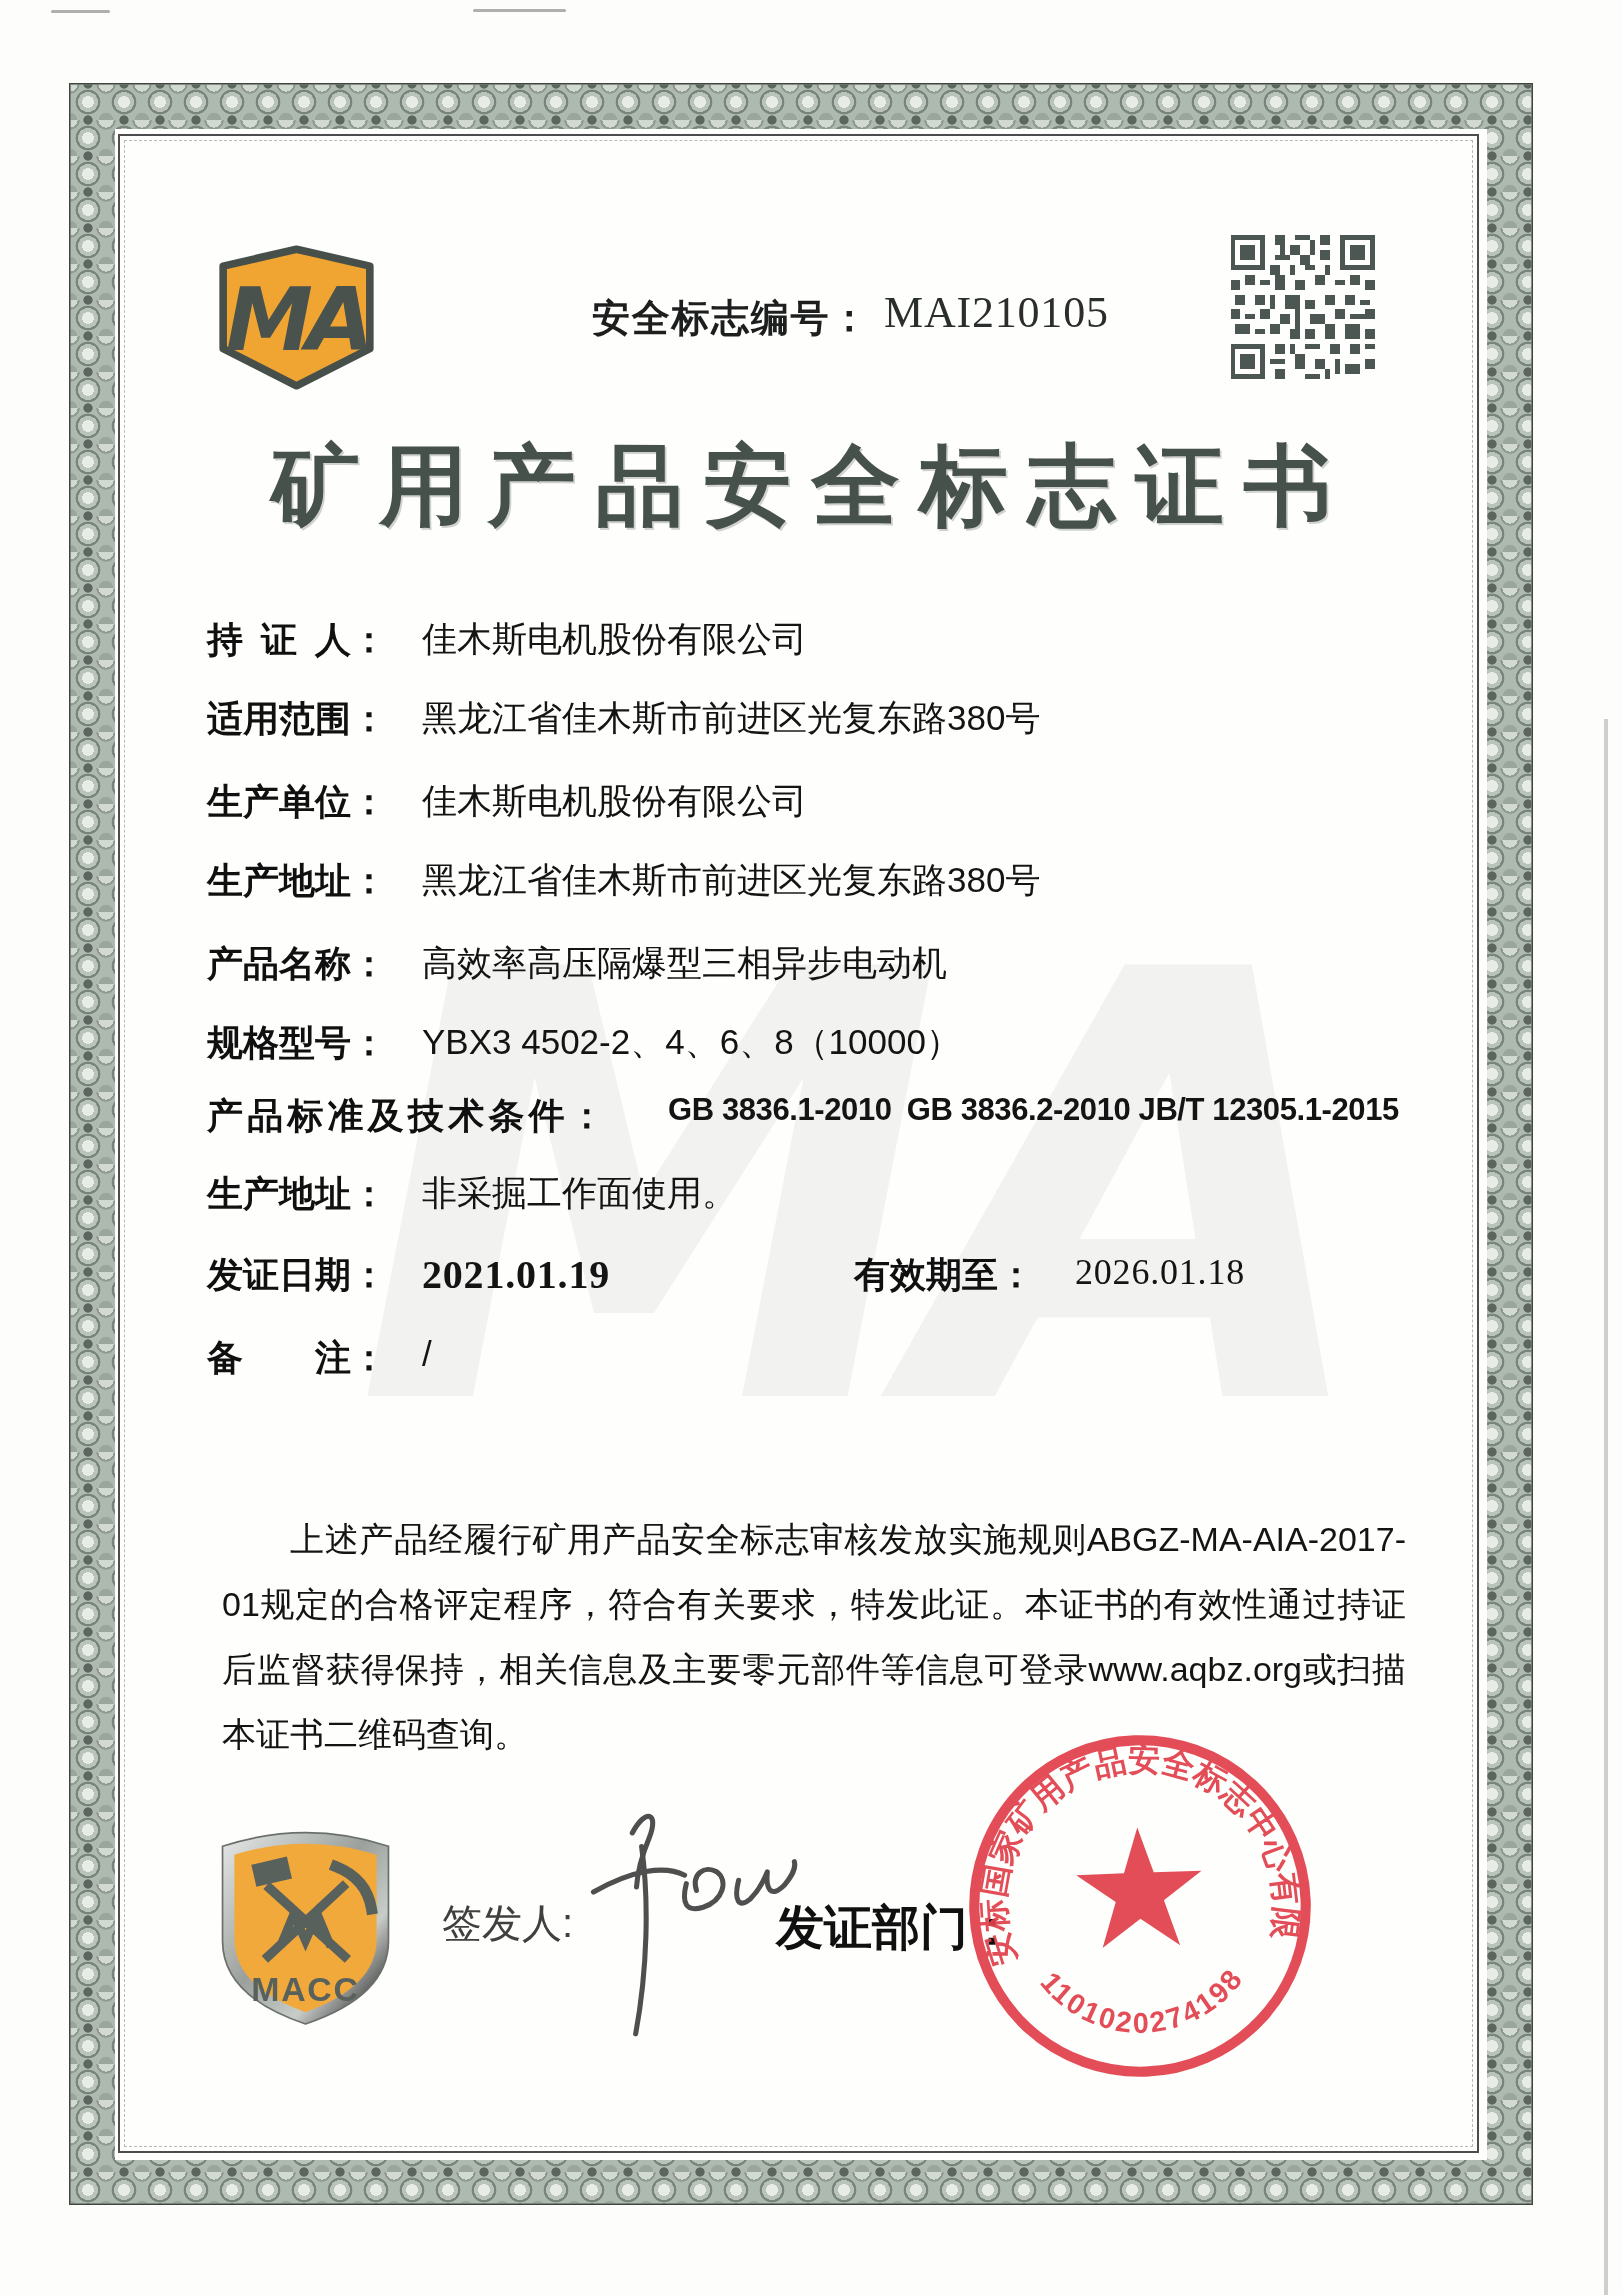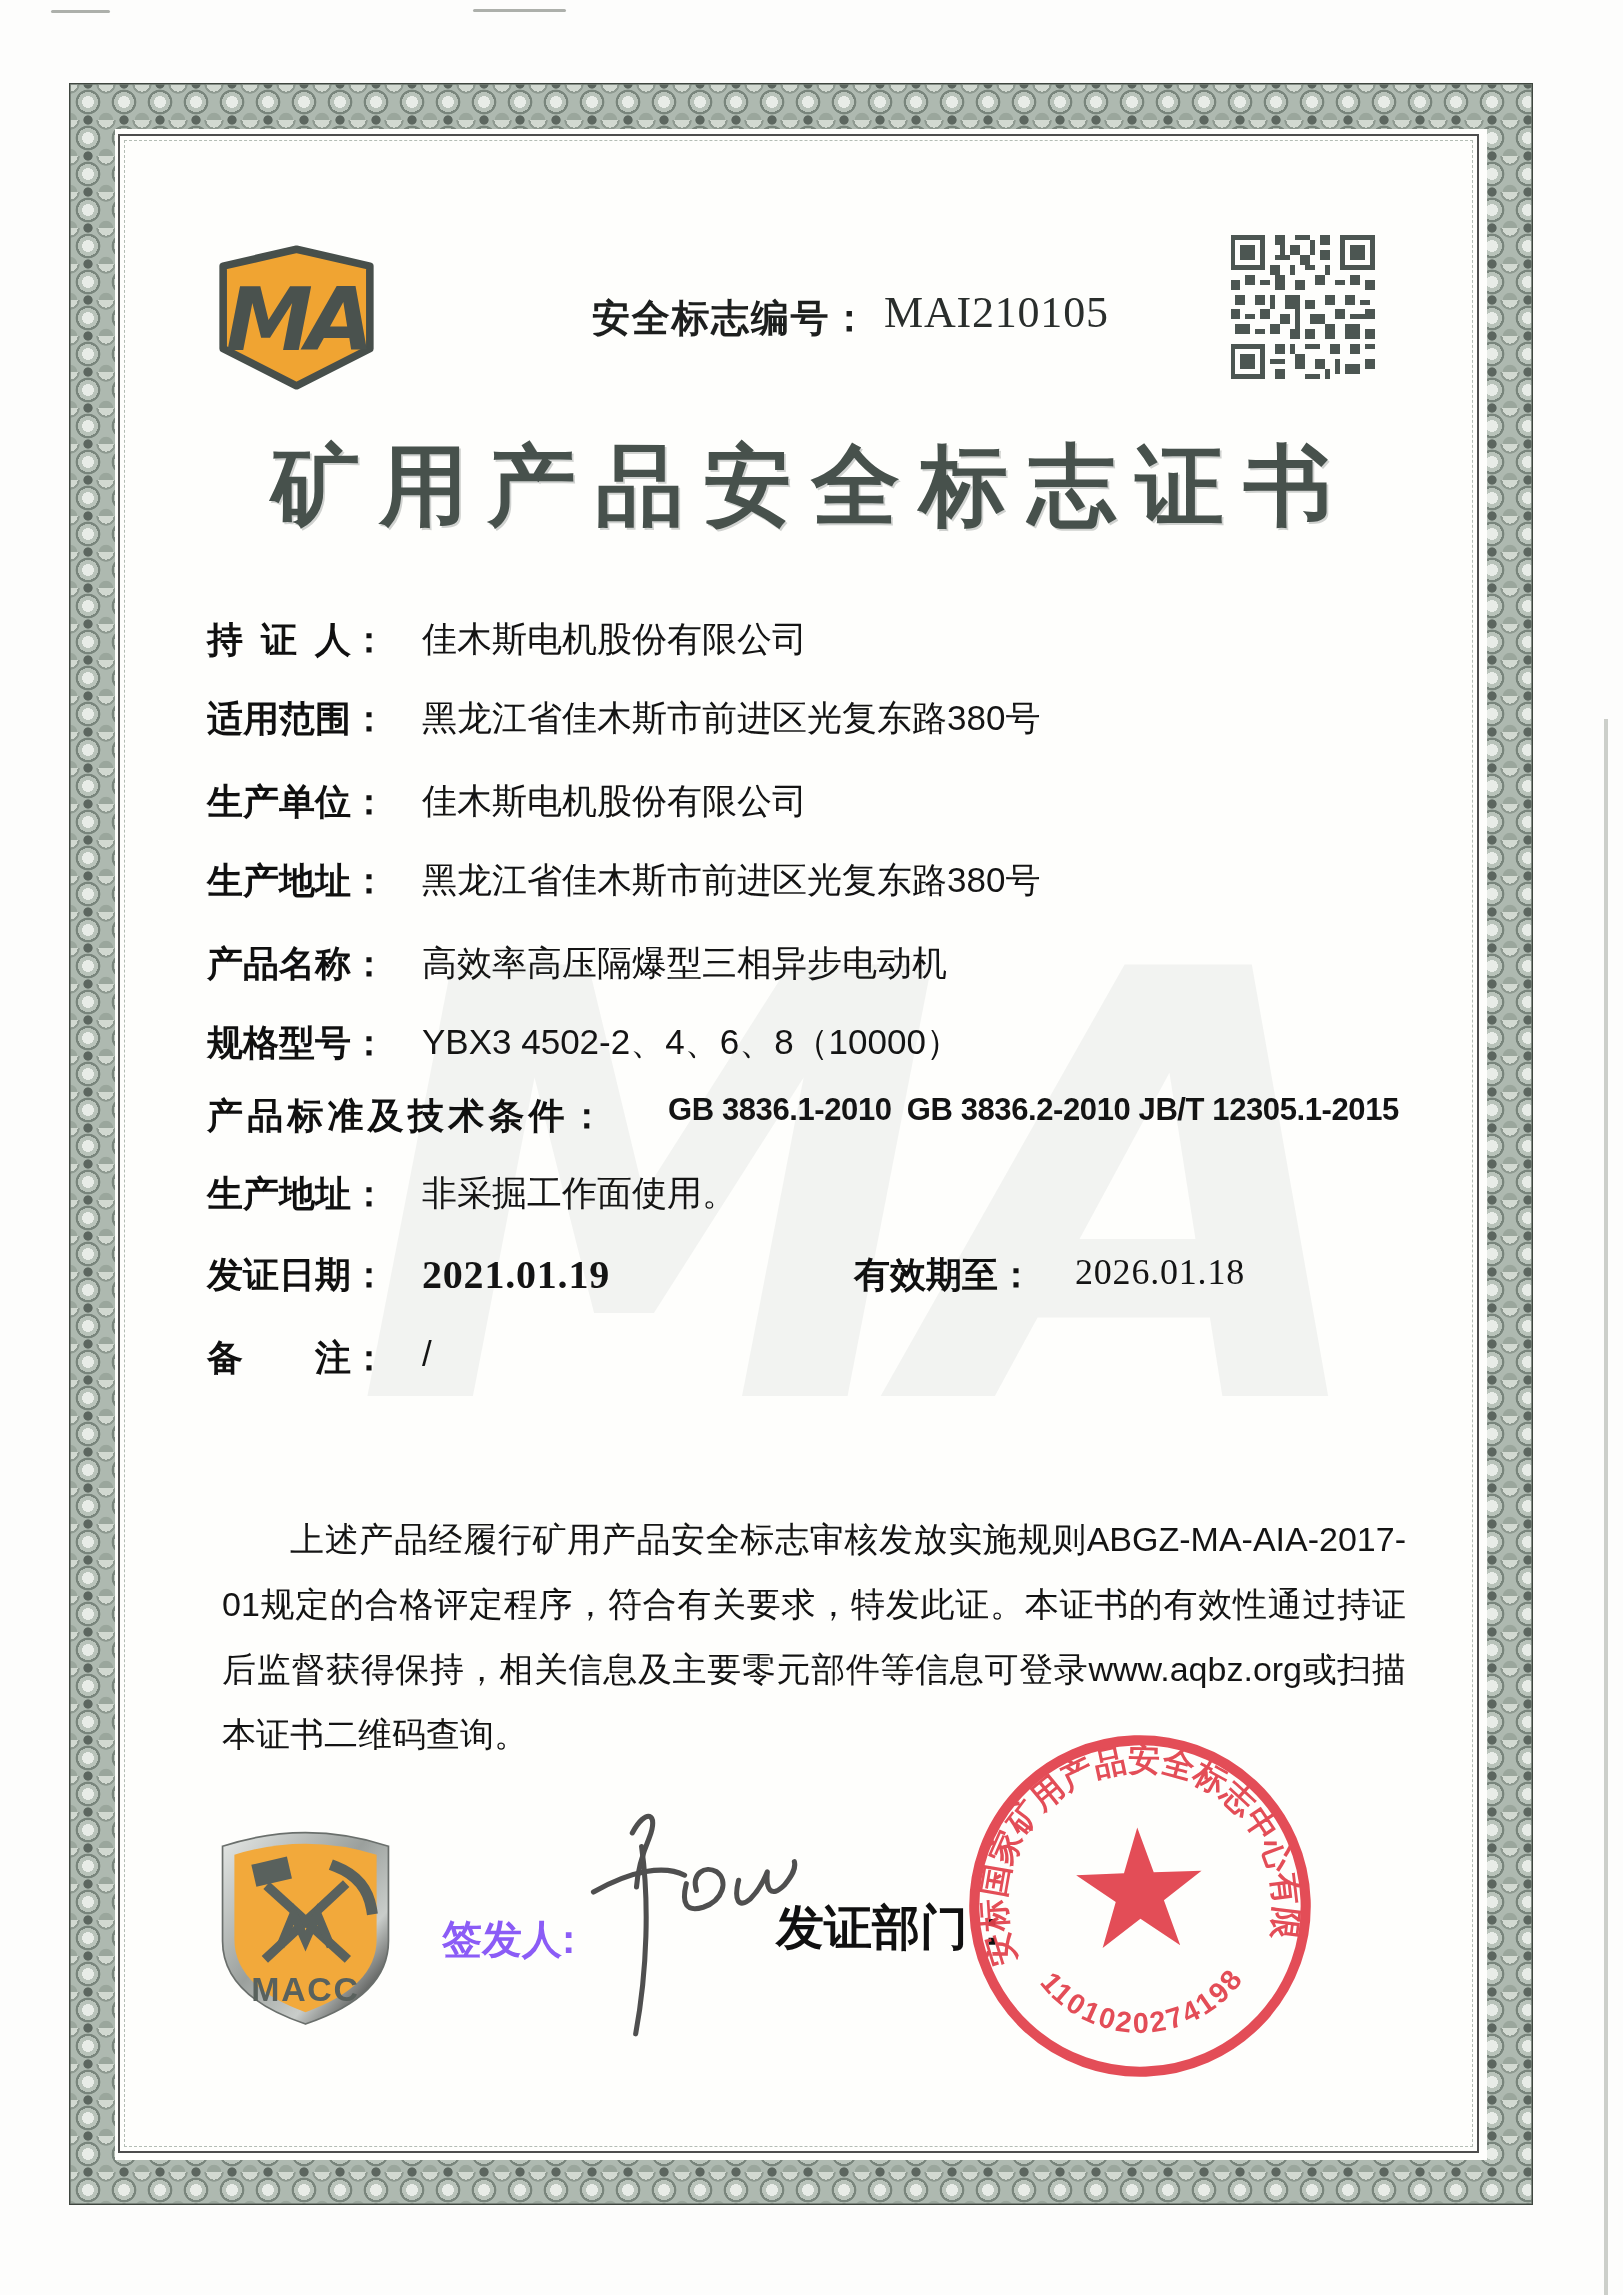--- a/index.html
+++ b/index.html
@@ -62,21 +62,21 @@
   .lbl2{position:absolute;left:854px;font-size:36px;font-weight:bold;color:#101010;}
   .val2{position:absolute;left:1075px;font-family:Liberation Serif, serif;font-size:36px;color:#141414;letter-spacing:0.8px;}
   
   .declaration{
     position:absolute;left:222px;top:1507px;width:1184px;
     font-size:34px;line-height:65px;color:#141414;
     text-align:justify;text-indent:2em;
   }
   
   .macc-shield{position:absolute;left:209px;top:1814px;width:193px;height:216px;}
-  .signer-label{position:absolute;left:442px;top:1896px;font-size:40px;font-weight:bold;color:#8b5cf6;white-space:nowrap;margin-top:16px;}
+  .signer-label{position:absolute;left:442px;top:1896px;font-size:40px;font-weight:normal;color:#404040;white-space:nowrap;}
   .signature{position:absolute;left:558px;top:1792px;width:287px;height:271px;}
   .issuer-label{position:absolute;left:776px;top:1896px;font-size:48px;font-weight:bold;color:#101010;white-space:nowrap;}
   .stamp{position:absolute;left:954px;top:1720px;width:372px;height:372px;transform:rotate(-2deg);opacity:.93;}
 </style>
 </head>
 <body>
 
 <div class="scan-edge"></div>
 <div class="speck" style="left:51px;top:10px;width:59px;height:3.4px;"></div>
 <div class="speck" style="left:473px;top:8.5px;width:93px;height:3.4px;"></div>

